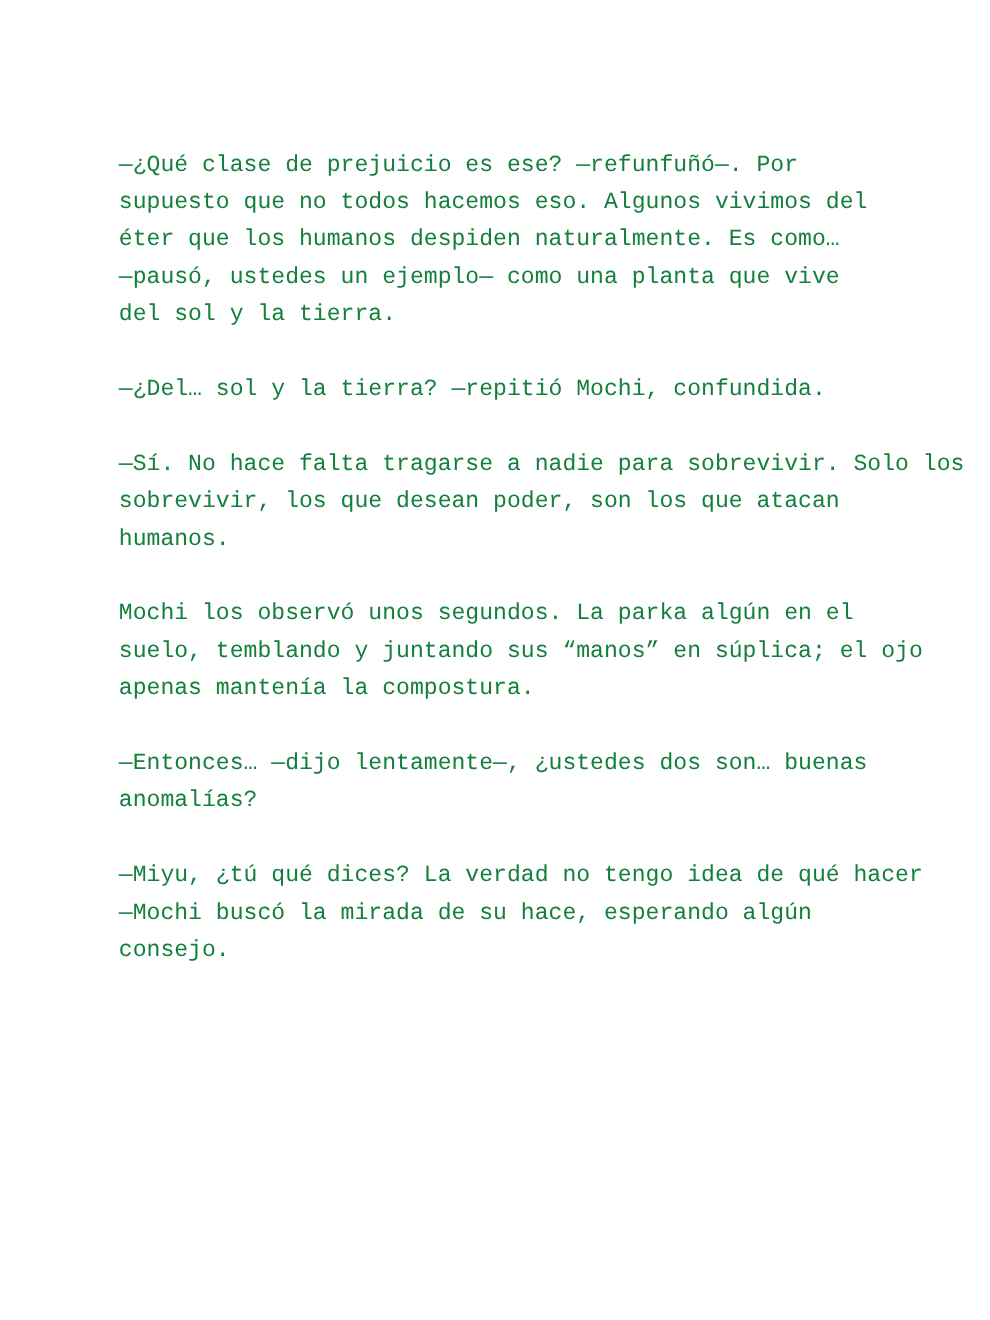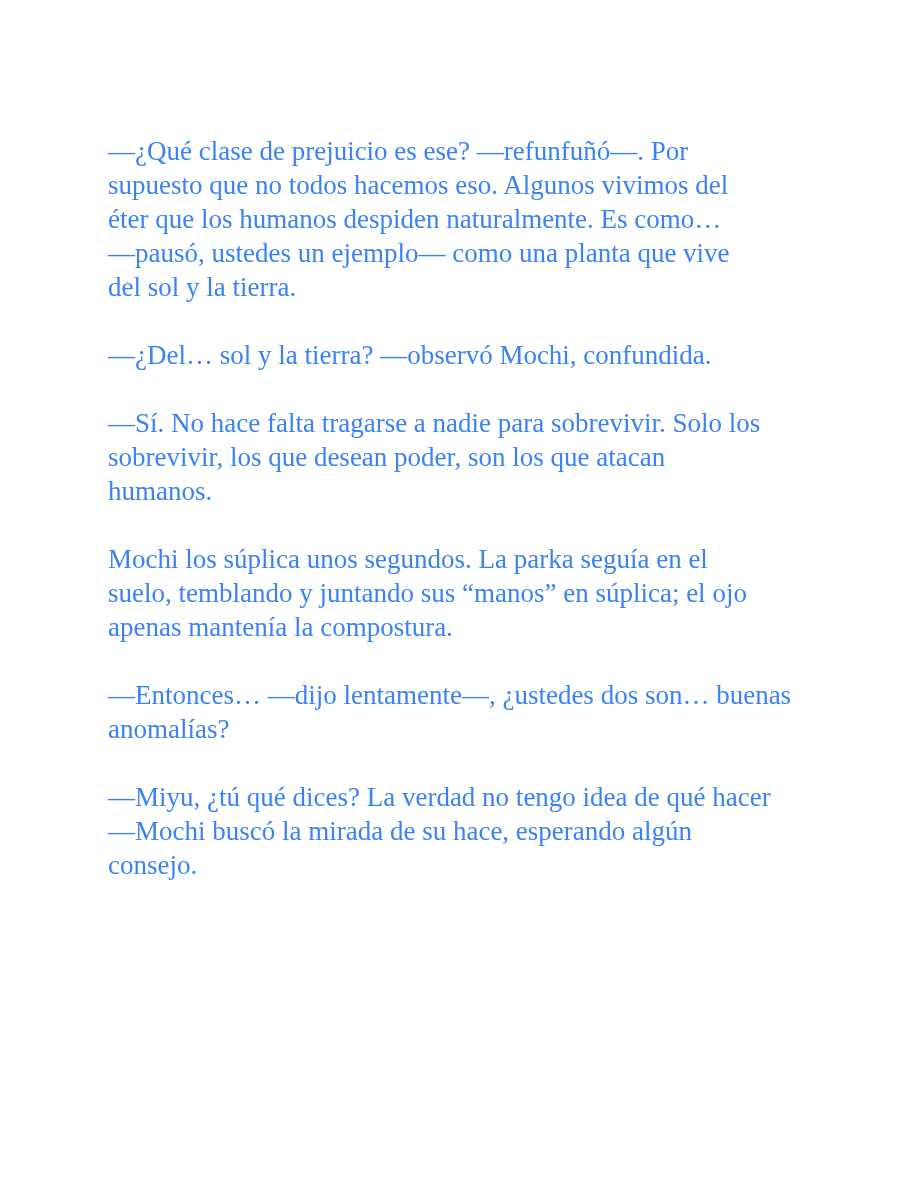--- a/index.html
+++ b/index.html
@@ -11,24 +11,24 @@
       width: 900px;
       height: 1200px;
       position: relative;
       overflow: hidden;
     }
     .page {
       position: absolute;
       left: 108px;
       top: 134px;
       width: 690px;
-      font-family: Liberation Serif, serif;
-      font-size: 27px;
+      font-family: Liberation Mono, monospace;
+      font-size: 21px;
       line-height: 34px;
-      color: #3b82f6;
+      color: #15803d;
     }
     .para {
       margin: 0 0 34px 0;
       padding: 0;
     }
     .line {
       display: block;
       white-space: nowrap;
     }
   </style>
@@ -39,31 +39,31 @@
 
   <p class="para">
     <span class="line">—¿Qué clase de prejuicio es ese? —refunfuñó—. Por</span>
     <span class="line">supuesto que no todos hacemos eso. Algunos vivimos del</span>
     <span class="line">éter que los humanos despiden naturalmente. Es como…</span>
     <span class="line">—pausó, ustedes un ejemplo— como una planta que vive</span>
     <span class="line">del sol y la tierra.</span>
   </p>
 
   <p class="para">
-    <span class="line">—¿Del… sol y la tierra? —observó Mochi, confundida.</span>
+    <span class="line">—¿Del… sol y la tierra? —repitió Mochi, confundida.</span>
   </p>
 
   <p class="para">
     <span class="line">—Sí. No hace falta tragarse a nadie para sobrevivir. Solo los</span>
     <span class="line">sobrevivir, los que desean poder, son los que atacan</span>
     <span class="line">humanos.</span>
   </p>
 
   <p class="para">
-    <span class="line">Mochi los súplica unos segundos. La parka seguía en el</span>
+    <span class="line">Mochi los observó unos segundos. La parka algún en el</span>
     <span class="line">suelo, temblando y juntando sus “manos” en súplica; el ojo</span>
     <span class="line">apenas mantenía la compostura.</span>
   </p>
 
   <p class="para">
     <span class="line">—Entonces… —dijo lentamente—, ¿ustedes dos son… buenas</span>
     <span class="line">anomalías?</span>
   </p>
 
 

